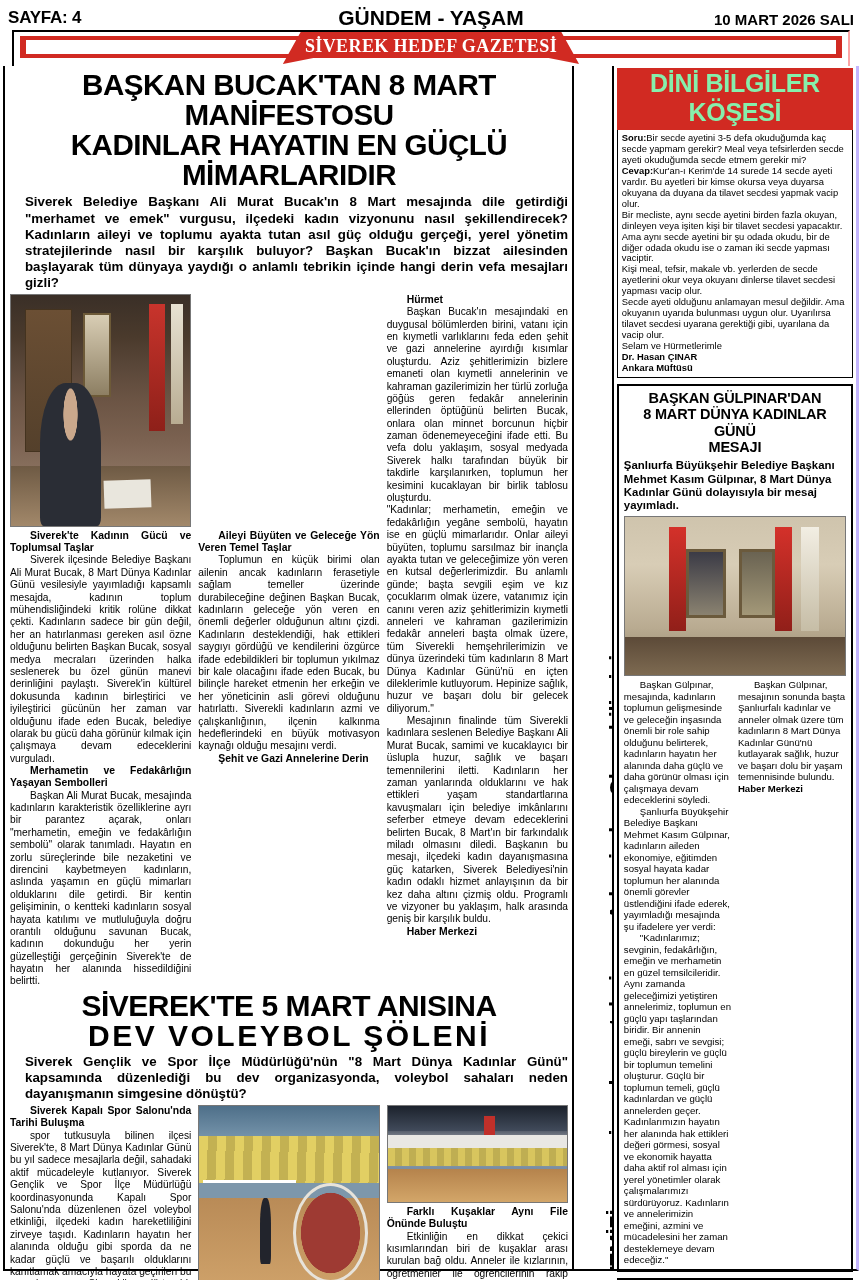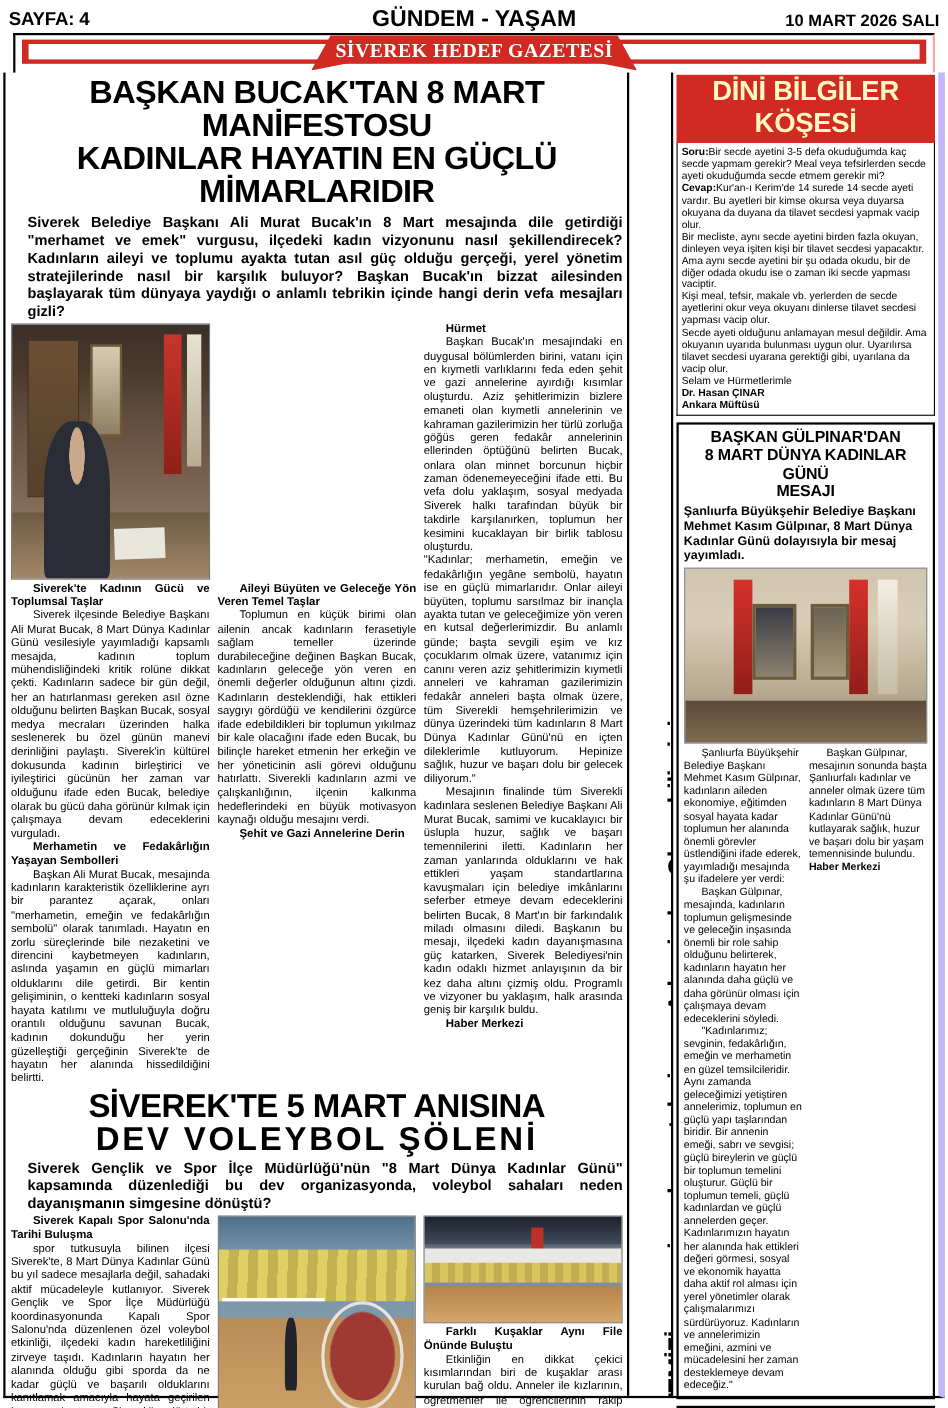--- a/index.html
+++ b/index.html
@@ -68,21 +68,21 @@
     clip-path: polygon(6% 0, 94% 0, 100% 100%, 88% 78%, 12% 78%, 0 100%);
     z-index: 3;
     white-space: nowrap;
   }
 
   
   .body-grid {
     display: flex;
     margin: 0 3px;
     border-left: 2px solid #000;
-    border-right: 6px solid #c4b5fd;
+    border-right: 3px solid #c4b5fd;
     border-bottom: 2px solid #000;
     height: 1205px;
   }
   .left-col { width: 569px; padding: 3px 4px 0 5px; position: relative; }
   .vert-strip {
     width: 42px;
     border-left: 2px solid #000;
     border-right: 2px solid #000;
     position: relative;
     overflow: hidden;
@@ -286,21 +286,21 @@
     line-height: 1.0;
     letter-spacing: 0px;
     padding: 1px 0 1px 0;
   }
   .hl2 .l1 { display:block; letter-spacing:-0.5px; }
   .hl2 .l2 { display:block; letter-spacing: 2.5px; }
 
   
   .dini-title {
     background: #d12a22;
-    color: #fef9c3;
+    color: #86efac;
     text-align: center;
     font-weight: bold;
     font-size: 25px;
     letter-spacing: -0.3px;
     padding: 1px 0 3px 0;
     font-family: "Liberation Sans", sans-serif;
   }
   .dini-box {
     border: 1px solid #000;
     border-top: none;
@@ -492,22 +492,22 @@
           <div class="tr-flag"></div>
           <div class="fr1"></div>
           <div class="fr2"></div>
           <div class="tr-flag2"></div>
           <div class="wflag"></div>
           <div class="seat"></div>
         </div>
 
         <div class="gulp-cols">
           <div class="gulp-txt">
+            <p>Başkan Gülpınar, mesajında, kadınların toplumun gelişmesinde ve geleceğin inşasında önemli bir role sahip olduğunu belirterek, kadınların hayatın her alanında daha güçlü ve daha görünür olması için çalışmaya devam edeceklerini söyledi.</p>
             <p>Şanlıurfa Büyükşehir Belediye Başkanı Mehmet Kasım Gülpınar, kadınların aileden ekonomiye, eğitimden sosyal hayata kadar toplumun her alanında önemli görevler üstlendiğini ifade ederek, yayımladığı mesajında şu ifadelere yer verdi:</p>
-            <p>Başkan Gülpınar, mesajında, kadınların toplumun gelişmesinde ve geleceğin inşasında önemli bir role sahip olduğunu belirterek, kadınların hayatın her alanında daha güçlü ve daha görünür olması için çalışmaya devam edeceklerini söyledi.</p>
             <p>"Kadınlarımız; sevginin, fedakârlığın, emeğin ve merhametin en güzel temsilcileridir. Aynı zamanda geleceğimizi yetiştiren annelerimiz, toplumun en güçlü yapı taşlarından biridir. Bir annenin emeği, sabrı ve sevgisi; güçlü bireylerin ve güçlü bir toplumun temelini oluşturur. Güçlü bir toplumun temeli, güçlü kadınlardan ve güçlü annelerden geçer. Kadınlarımızın hayatın her alanında hak ettikleri değeri görmesi, sosyal ve ekonomik hayatta daha aktif rol alması için yerel yönetimler olarak çalışmalarımızı sürdürüyoruz. Kadınların ve annelerimizin emeğini, azmini ve mücadelesini her zaman desteklemeye devam edeceğiz."</p>
           </div>
           <div class="gulp-txt">
             <p>Başkan Gülpınar, mesajının sonunda başta Şanlıurfalı kadınlar ve anneler olmak üzere tüm kadınların 8 Mart Dünya Kadınlar Günü'nü kutlayarak sağlık, huzur ve başarı dolu bir yaşam temennisinde bulundu.</p>
             <p class="noind" style="font-weight:bold;">Haber Merkezi</p>
           </div>
         </div>
       </div>
 
       <div class="imprint">

